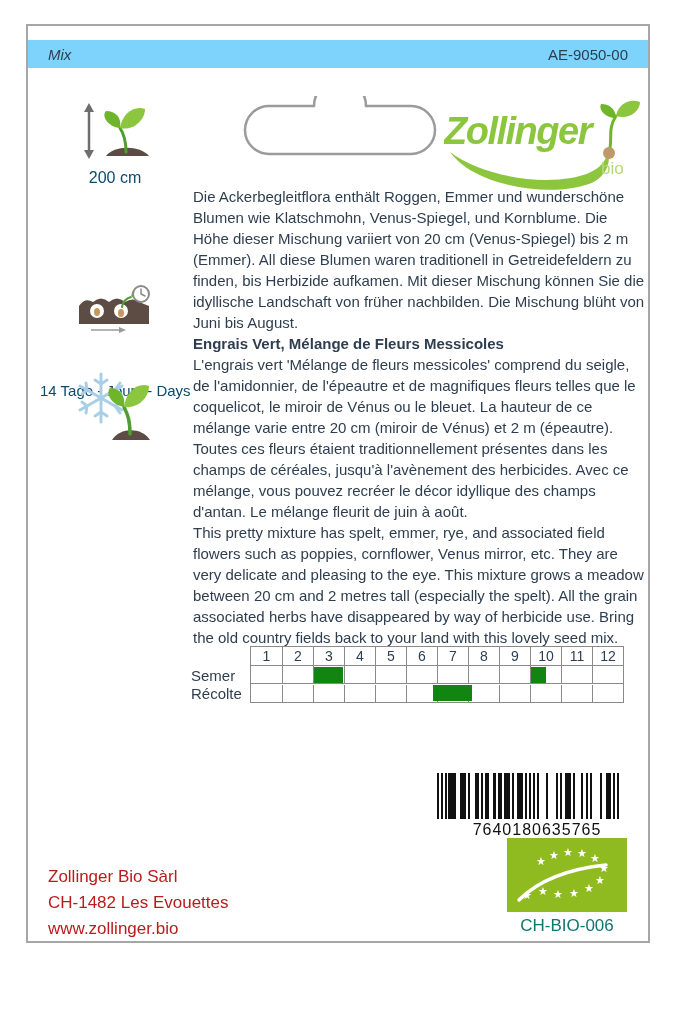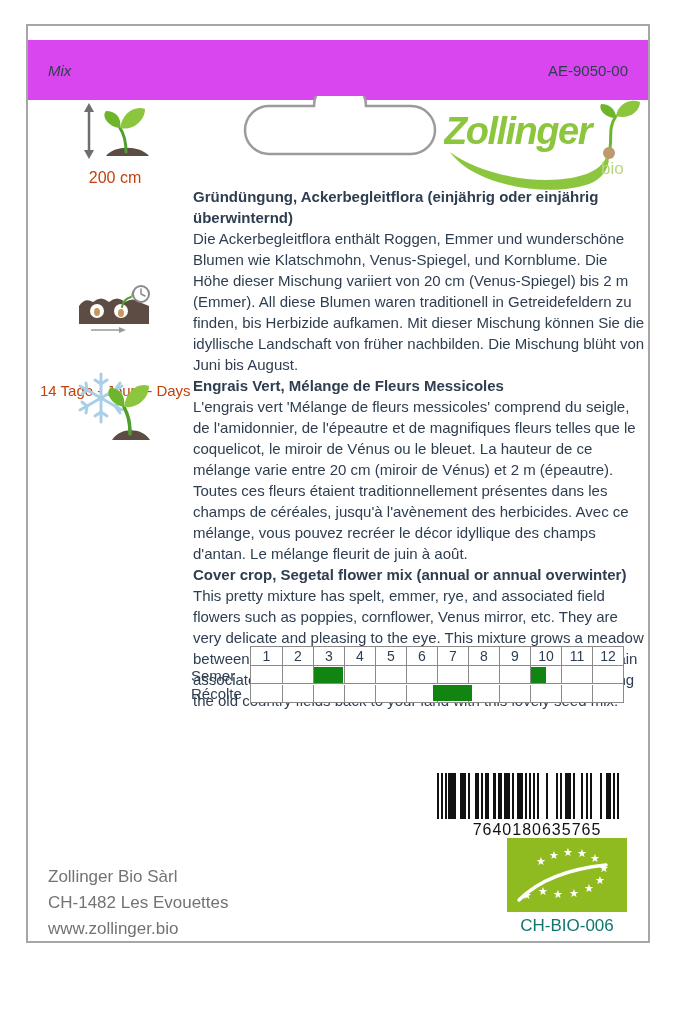--- a/index.html
+++ b/index.html
@@ -3,31 +3,31 @@
 <meta charset="utf-8">
 <style>
   * { box-sizing: border-box; margin: 0; padding: 0; }
   html,body { width: 676px; height: 1024px; background: #ffffff;
     font-family: "Liberation Sans", "DejaVu Sans", sans-serif; color: #2e3e50; }
   .page { position: relative; width: 676px; height: 1024px; overflow: hidden; }
 
   .card { position: absolute; left: 26px; top: 24px; width: 624px; height: 919px;
     background: #fff; border: 2px solid #a6a6a6; }
 
-  .topbar { position: absolute; left: 0; right: 0; top: 14px; height: 60px;
-    background: #d946ef; display: flex; align-items: center;
+  .topbar { position: absolute; left: 0; right: 0; top: 14px; height: 28px;
+    background: #7dd3fc; display: flex; align-items: center;
     justify-content: space-between; padding: 0 20px; font-size: 15px; }
   .topbar .mix { font-style: italic; }
 
   .hanghole { position: absolute; left: 212px; top: 70px; }
 
   .logo { position: absolute; left: 416px; top: 74px; width: 205px; height: 112px; }
 
   .spec { position: absolute; left: 12px; width: 150px; text-align: center; }
-  .spec .lbl { margin-top: 5px; font-size: 16px; color: #c2410c; }
+  .spec .lbl { margin-top: 5px; font-size: 16px; color: #0c4a6e; }
   .spec.s3 .lbl { font-size: 15px; white-space: nowrap; margin-top: 44px; }
 
   .text-col { position: absolute; left: 165px; top: 160px; width: 452px;
     font-size: 15px; line-height: 21px; }
   .text-col h3 { font-size: 15px; line-height: 21px; font-weight: bold; }
 
   .calendar { position: absolute; left: 163px; top: 620px; display: flex; }
   .cal-labels { width: 59px; padding-top: 21px; font-size: 15px; }
   .cal-label { height: 18px; line-height: 18px; }
   .cal-grid { position: relative; border: 1px solid #8a8a8a;
@@ -41,21 +41,21 @@
 
   .barcode { position: absolute; left: 409px; top: 747px; width: 200px; text-align: center; }
   .barcode svg { display: block; width: 182px; height: 46px; }
   .barcode-num { font-size: 16px; color: #111; letter-spacing: 1px; margin-top: 2px; }
 
   .eu-logo { position: absolute; left: 479px; top: 812px; width: 120px; height: 74px; }
   .organic-code { position: absolute; left: 469px; top: 890px; width: 140px;
     text-align: center; font-size: 17px; color: #0f766e; }
 
   .footer { position: absolute; left: 20px; top: 838px; font-size: 17px;
-    line-height: 26px; color: #737373; }
+    line-height: 26px; color: #b91c1c; }
 </style>
 </head>
 <body>
 
 <div class="page">
   <div class="card">
 
     <div class="topbar">
       <span class="mix">Mix</span>
       <span>AE-9050-00</span>
@@ -122,25 +122,23 @@
           <polyline points="46,13 41,20 47,24"></polyline>
         </g>
         <path d="M38 70 C46 57 68 57 76 70 Z" fill="#5d4c44"></path>
         <path d="M56 64 C56 51 54 45 50 37" stroke="#4f9e2f" stroke-width="3.5" fill="none" stroke-linecap="round"></path>
         <path d="M50 37 C38 35 31 24 36 18 C46 18 52 26 50 37 Z" fill="#6fb52c"></path>
         <path d="M50 37 C52 21 64 12 75 16 C75 29 62 39 50 37 Z" fill="#8cc63e"></path>
       </svg>
     </div>
 
     <div class="text-col">
-      <h3>Gründüngung, Ackerbegleitflora (einjährig oder einjährig überwinternd)</h3>
       <p>Die Ackerbegleitflora enthält Roggen, Emmer und wunderschöne Blumen wie Klatschmohn, Venus-Spiegel, und Kornblume. Die Höhe dieser Mischung variiert von 20 cm (Venus-Spiegel) bis 2 m (Emmer). All diese Blumen waren traditionell in Getreidefeldern zu finden, bis Herbizide aufkamen. Mit dieser Mischung können Sie die idyllische Landschaft von früher nachbilden. Die Mischung blüht von Juni bis August.</p>
       <h3>Engrais Vert, Mélange de Fleurs Messicoles</h3>
       <p>L'engrais vert 'Mélange de fleurs messicoles' comprend du seigle, de l'amidonnier, de l'épeautre et de magnifiques fleurs telles que le coquelicot, le miroir de Vénus ou le bleuet. La hauteur de ce mélange varie entre 20 cm (miroir de Vénus) et 2 m (épeautre). Toutes ces fleurs étaient traditionnellement présentes dans les champs de céréales, jusqu'à l'avènement des herbicides. Avec ce mélange, vous pouvez recréer le décor idyllique des champs d'antan. Le mélange fleurit de juin à août.</p>
-      <h3>Cover crop, Segetal flower mix (annual or annual overwinter)</h3>
       <p>This pretty mixture has spelt, emmer, rye, and associated field flowers such as poppies, cornflower, Venus mirror, etc. They are very delicate and pleasing to the eye. This mixture grows a meadow between 20 cm and 2 metres tall (especially the spelt). All the grain associated herbs have disappeared by way of herbicide use. Bring the old country fields back to your land with this lovely seed mix.</p>
     </div>
 
     <div class="calendar">
       <div class="cal-labels">
         <div class="cal-label">Semer</div>
         <div class="cal-label">Récolte</div>
       </div>
       <div class="cal-grid" id="cal-grid">
           <div class="cal-hcell">1</div>

